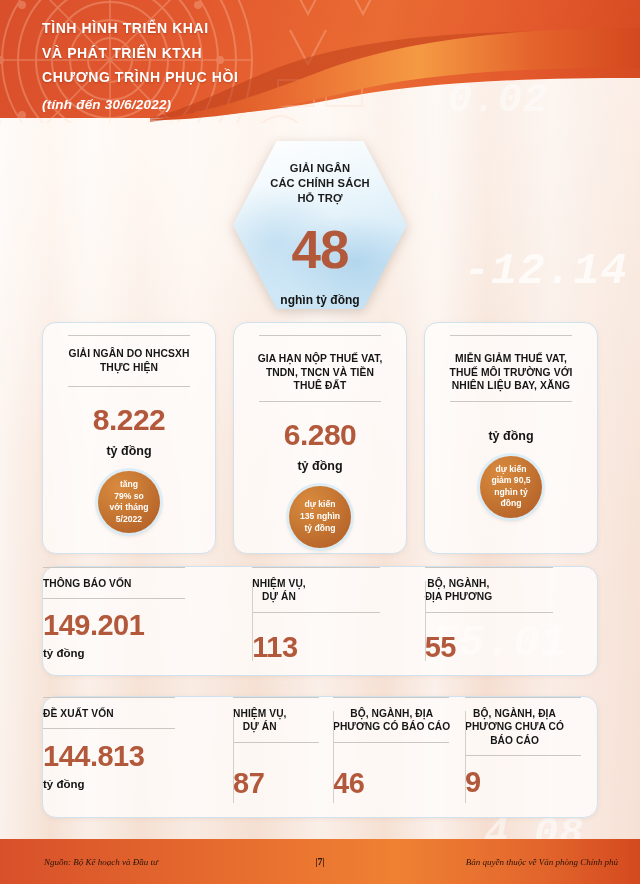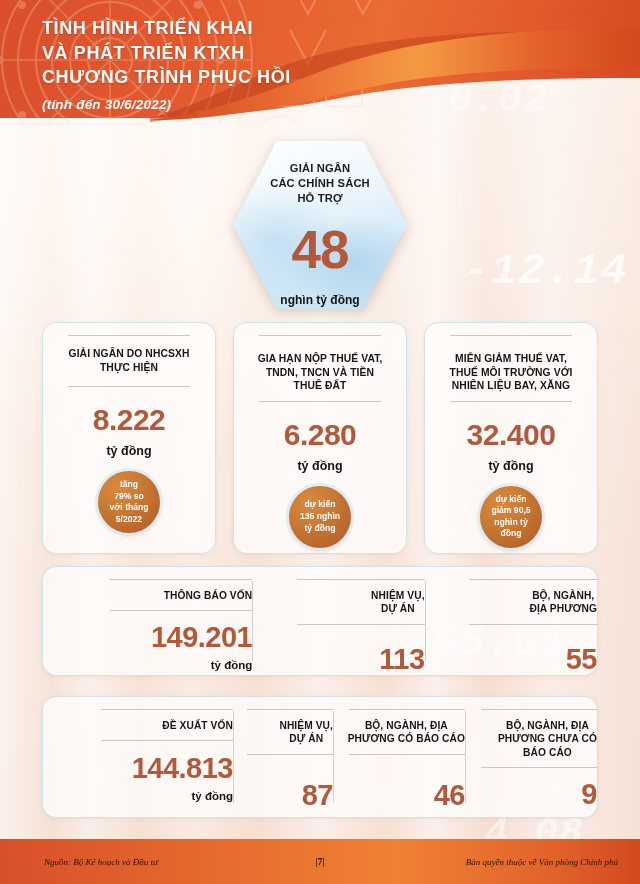--- a/index.html
+++ b/index.html
@@ -65,21 +65,21 @@
     opacity: .28;
   }
   .hdr-swoosh {
     position: absolute; left: 0; top: 0; width: 640px; height: 123px;
   }
   #title-block {
     position: absolute; left: 42px; top: 16px; z-index: 4;
     color: #ffffff;
   }
   #title-block .line {
-    font-size: 18px;
+    font-size: 14px;
     font-weight: 700;
     letter-spacing: .6px;
     line-height: 24.5px;
     text-shadow: 0 1px 2px rgba(120,35,10,.35);
   }
   #title-block .sub {
     margin-top: 7px;
     font-size: 13.5px;
     font-style: italic;
     font-weight: 700;
@@ -149,21 +149,21 @@
     box-shadow: 0 0 0 3px rgba(215,236,248,.85), 0 2px 5px rgba(140,90,50,.30);
     color: #fff; display: flex; align-items: center; justify-content: center;
     text-align: center; font-size: 8.6px; font-weight: 700; line-height: 11.6px;
     margin-top: 13px; white-space: pre-line; padding: 0 3px;
   }
 
   
   #card-thongbao { left: 42px; top: 566px; width: 556px; height: 110px; }
   #card-dexuat   { left: 42px; top: 696px; width: 556px; height: 122px; }
   .split { display: flex; height: 100%; }
-  .cell { position: relative; display: flex; flex-direction: column; align-items: flex-end; padding-top: 12px; }
+  .cell { position: relative; display: flex; flex-direction: column; align-items: flex-start; }
   .cell + .cell::before {
     content: ""; position: absolute; left: 0; top: 14px; bottom: 14px; width: 1px;
     background: #d6cec8;
   }
   .cell .rule-t { height: 1px; background: #cdc6c1; }
   .cell .hd {
     font-size: 10.2px; font-weight: 700; color: #151515; text-align: center;
     line-height: 13.4px; letter-spacing: .1px; margin: 9px 0 8px;
   }
   .cell .rule-b { height: 1px; background: #cdc6c1; }
@@ -331,21 +331,20 @@
   </div>
 
   <div class="card tall" id="card-miengiam">
     <div class="inner">
       <div class="rule"></div>
       <div class="head h3" style="white-space:pre-line">MIỄN GIẢM THUẾ VAT,
 THUẾ MÔI TRƯỜNG VỚI
 NHIÊN LIỆU BAY, XĂNG</div>
       <div class="rule"></div>
       <div class="vwrap">
-        <div class="value">32.400</div>
         <div class="unit">tỷ đồng</div>
       </div>
       <div class="badge">dự kiến
 giảm 90,5
 nghìn tỷ
 đồng</div>
     </div>
   </div>
 
   <div class="card" id="card-thongbao">

